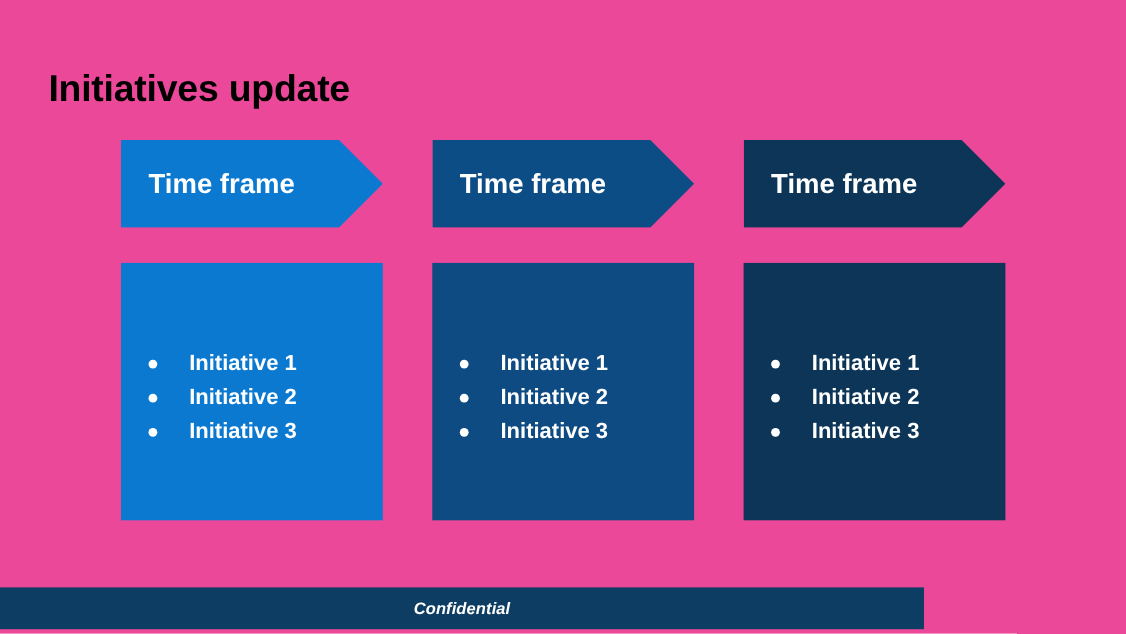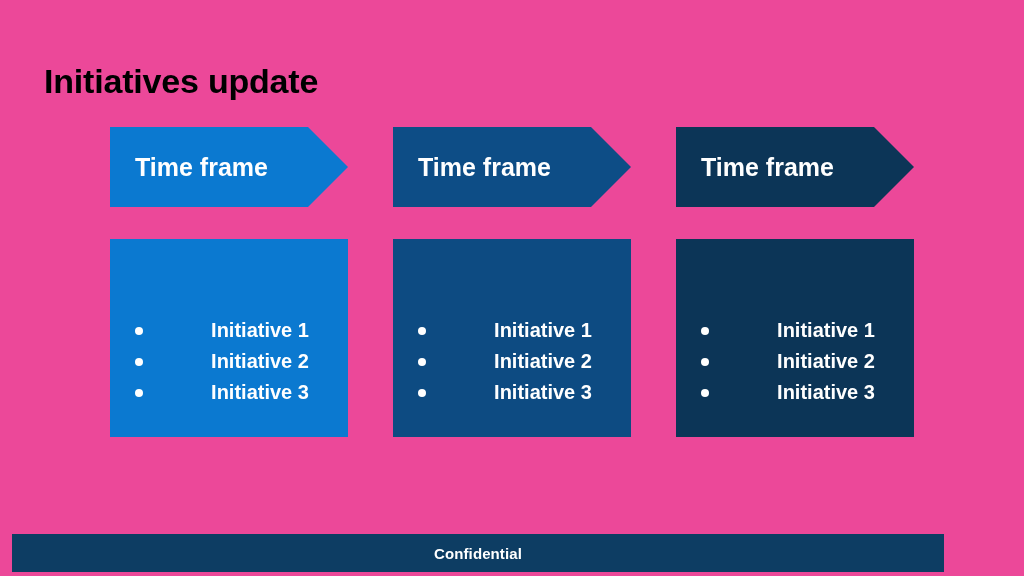--- a/index.html
+++ b/index.html
@@ -82,22 +82,21 @@
     color: #ffffff;
     white-space: nowrap;
   }
 
   
   .panel {
     position: absolute;
     left: 0;
     top: 112px;
     width: 238px;
-    height: 198px;
-    text-align: center;
+    height: 234px;
   }
 
   .panel-list {
     position: absolute;
     left: 0;
     top: 76px;
     width: 238px;
     list-style: none;
     margin: 0;
     padding: 0;
@@ -121,27 +120,28 @@
     width: 8px;
     height: 8px;
     border-radius: 50%;
     background: #ffffff;
     display: block;
   }
 
   
   .footer-bar {
     position: absolute;
-    left: 12px;
+    left: 0;
     top: 534px;
-    width: 932px;
+    width: 840px;
     height: 38px;
     display: flex;
     align-items: center;
     justify-content: center;
+    font-style: italic;
   }
   .footer-text {
     font-size: 15px;
     font-weight: bold;
     color: #ffffff;
     letter-spacing: 0.1px;
   }
 </style>
 </head>
 <body>

